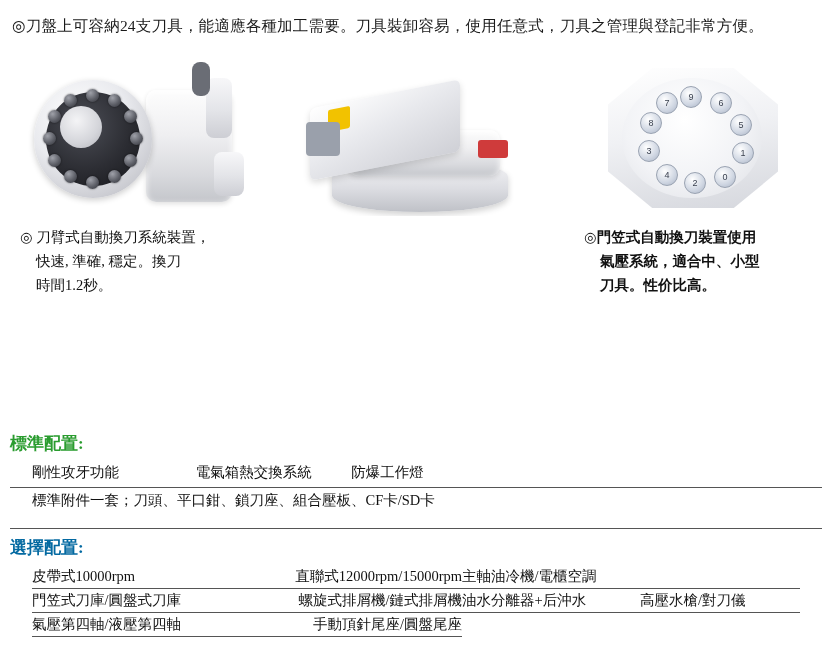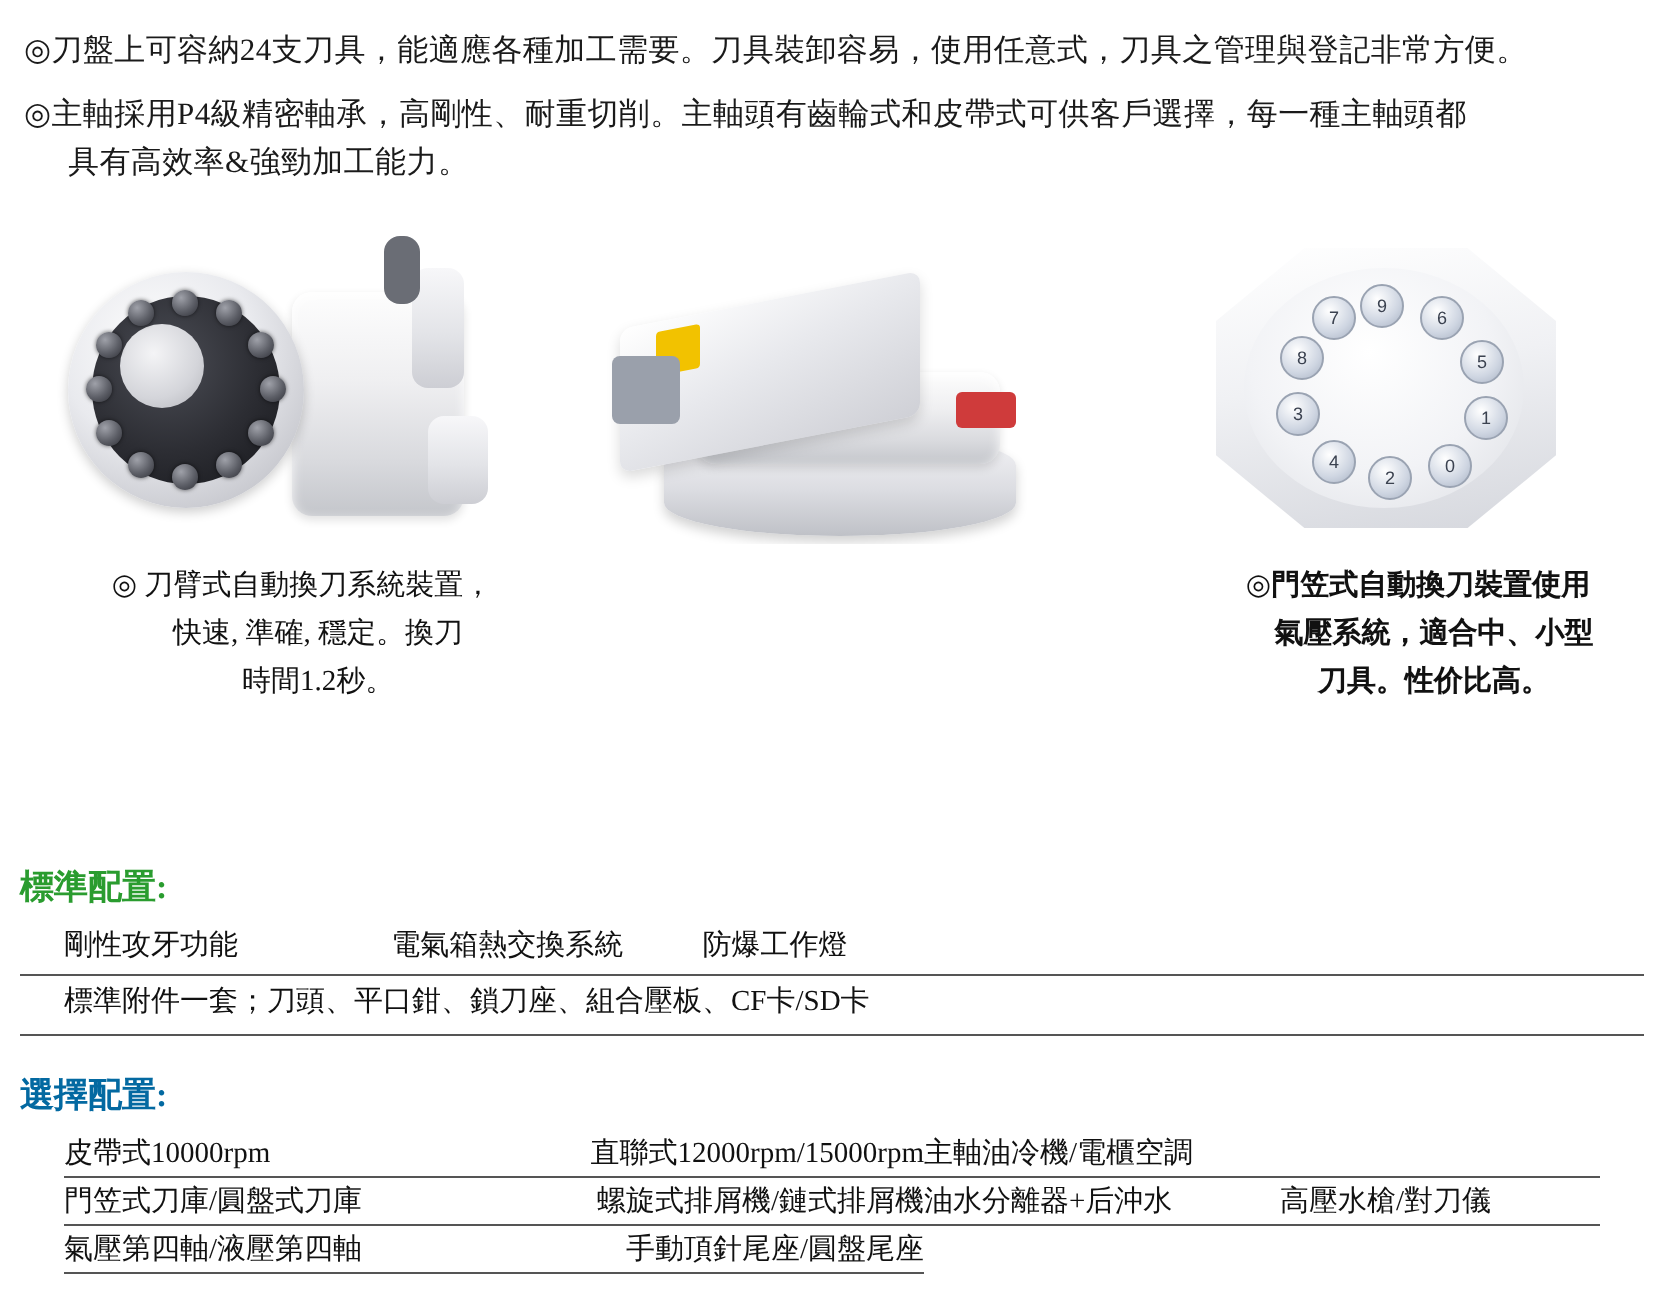--- a/index.html
+++ b/index.html
@@ -164,21 +164,21 @@
   
   .caption {
     position: absolute;
     top: 170px;
     font-size: 14.5px;
     line-height: 1.65;
     color: #111;
   }
   .c1 { left: 10px; width: 262px; }
   .c2 { left: 292px; width: 250px; }
-  .cap-line { white-space: nowrap; text-align: center; }
+  .cap-line { white-space: nowrap; }
   .cap-ind { padding-left: 16px; }
 
   
   .section {
     position: absolute;
     left: 10px;
     width: 812px;
   }
   .sec-title {
     color: #2a9c2f;
@@ -189,21 +189,21 @@
   .sec-title.blue { color: #0369a1; }
 
   .std-rows { font-size: 14.5px; color: #111; }
   .std-row1 {
     padding: 2px 0 5px 22px;
   }
   .std-row1 span { display: inline-block; }
   .std-underline {
     border-top: 1px solid #555;
     border-bottom: 1px solid #555;
-    padding: 3px 0 7px 22px;
+    padding: 3px 0 18px 22px;
     margin-top: 0;
   }
 
   .opt-table {
     font-size: 14.5px;
     color: #111;
     border-collapse: collapse;
     margin-left: 22px;
   }
   .opt-table td {
@@ -219,24 +219,20 @@
   .opt-line-bot { border-bottom: 1px solid #555; }
 </style>
 </head>
 <body>
 
 <div class="page">
 
   <div class="intro">
     <div class="intro-block">
       <div class="intro-line">◎刀盤上可容納24支刀具，能適應各種加工需要。刀具裝卸容易，使用任意式，刀具之管理與登記非常方便。</div>
-    </div>
-    <div class="intro-block">
-      <div class="intro-line">◎主軸採用P4級精密軸承，高剛性、耐重切削。主軸頭有齒輪式和皮帶式可供客戶選擇，每一種主軸頭都</div>
-      <div class="intro-line intro-indent">具有高效率&amp;強勁加工能力。</div>
     </div>
   </div>
 
   <div class="products">
 
     <div class="product p1">
       <div class="photo">
         <div class="mach-body" style="left:136px; top:34px; width:86px; height:112px;"></div>
         <div class="mach-body2" style="left:196px; top:22px; width:26px; height:60px;"></div>
         <div class="mach-body2" style="left:182px; top:6px; width:18px; height:34px; background:#6a6d75;"></div>

